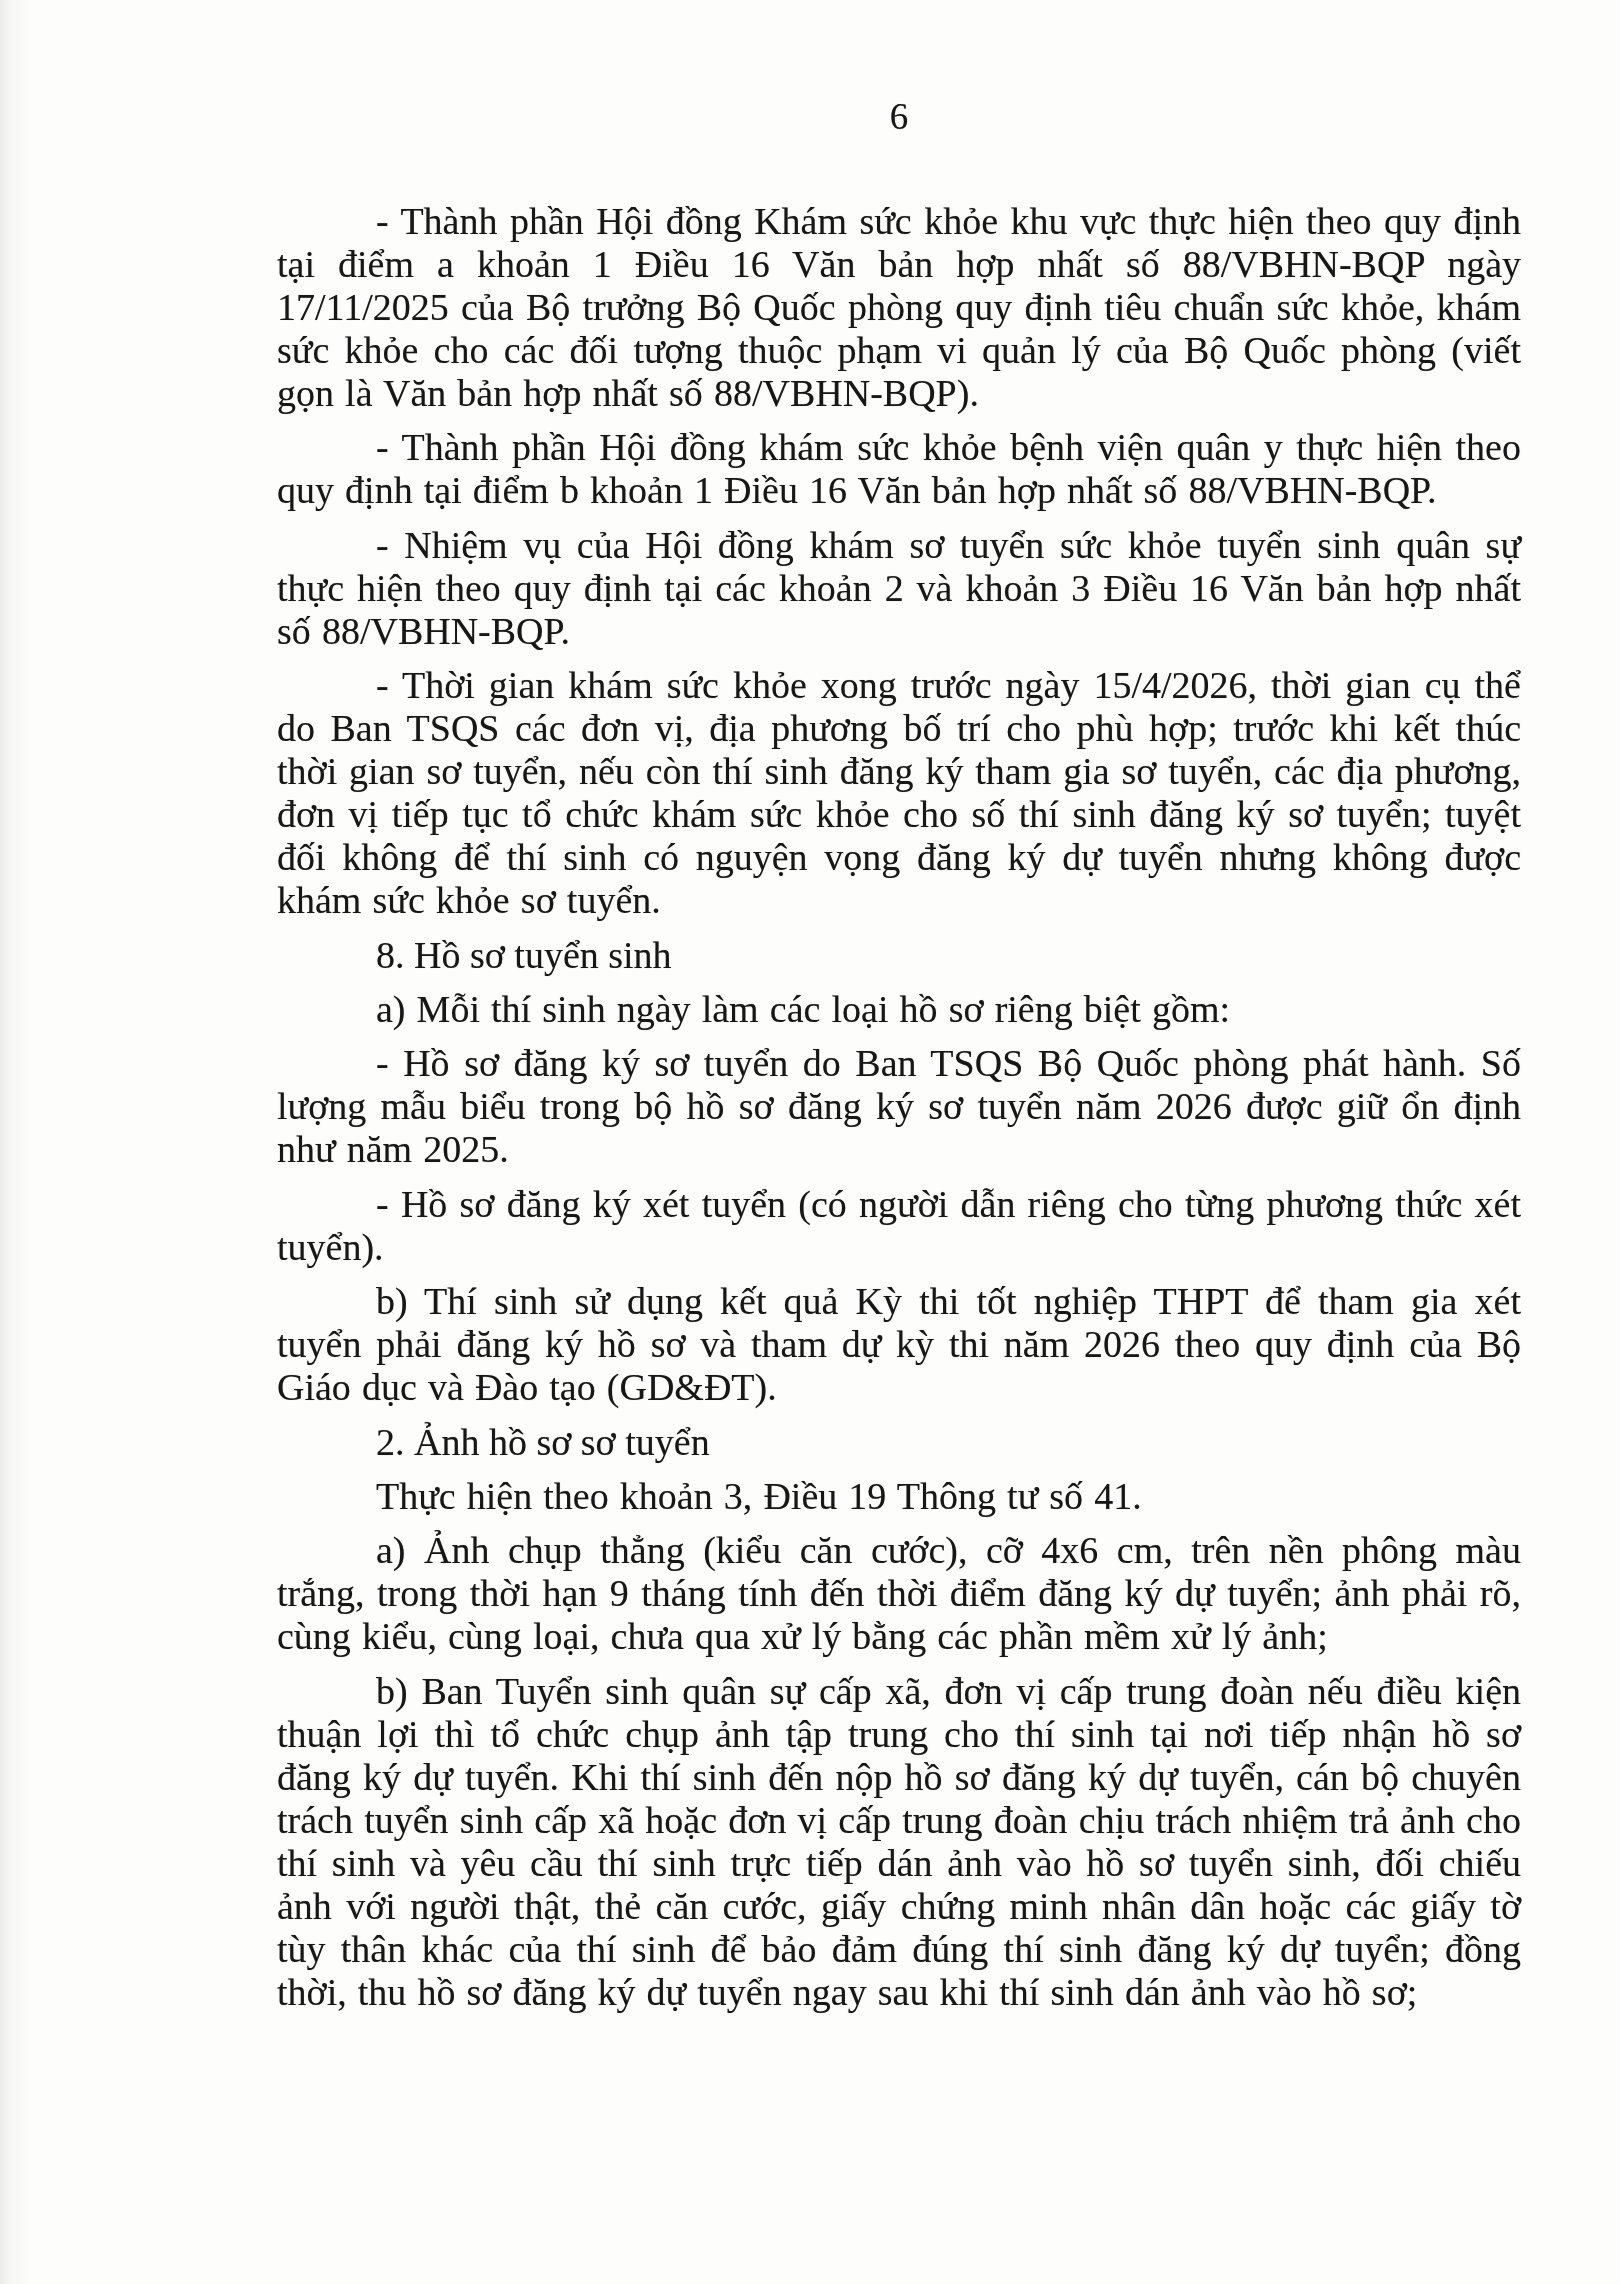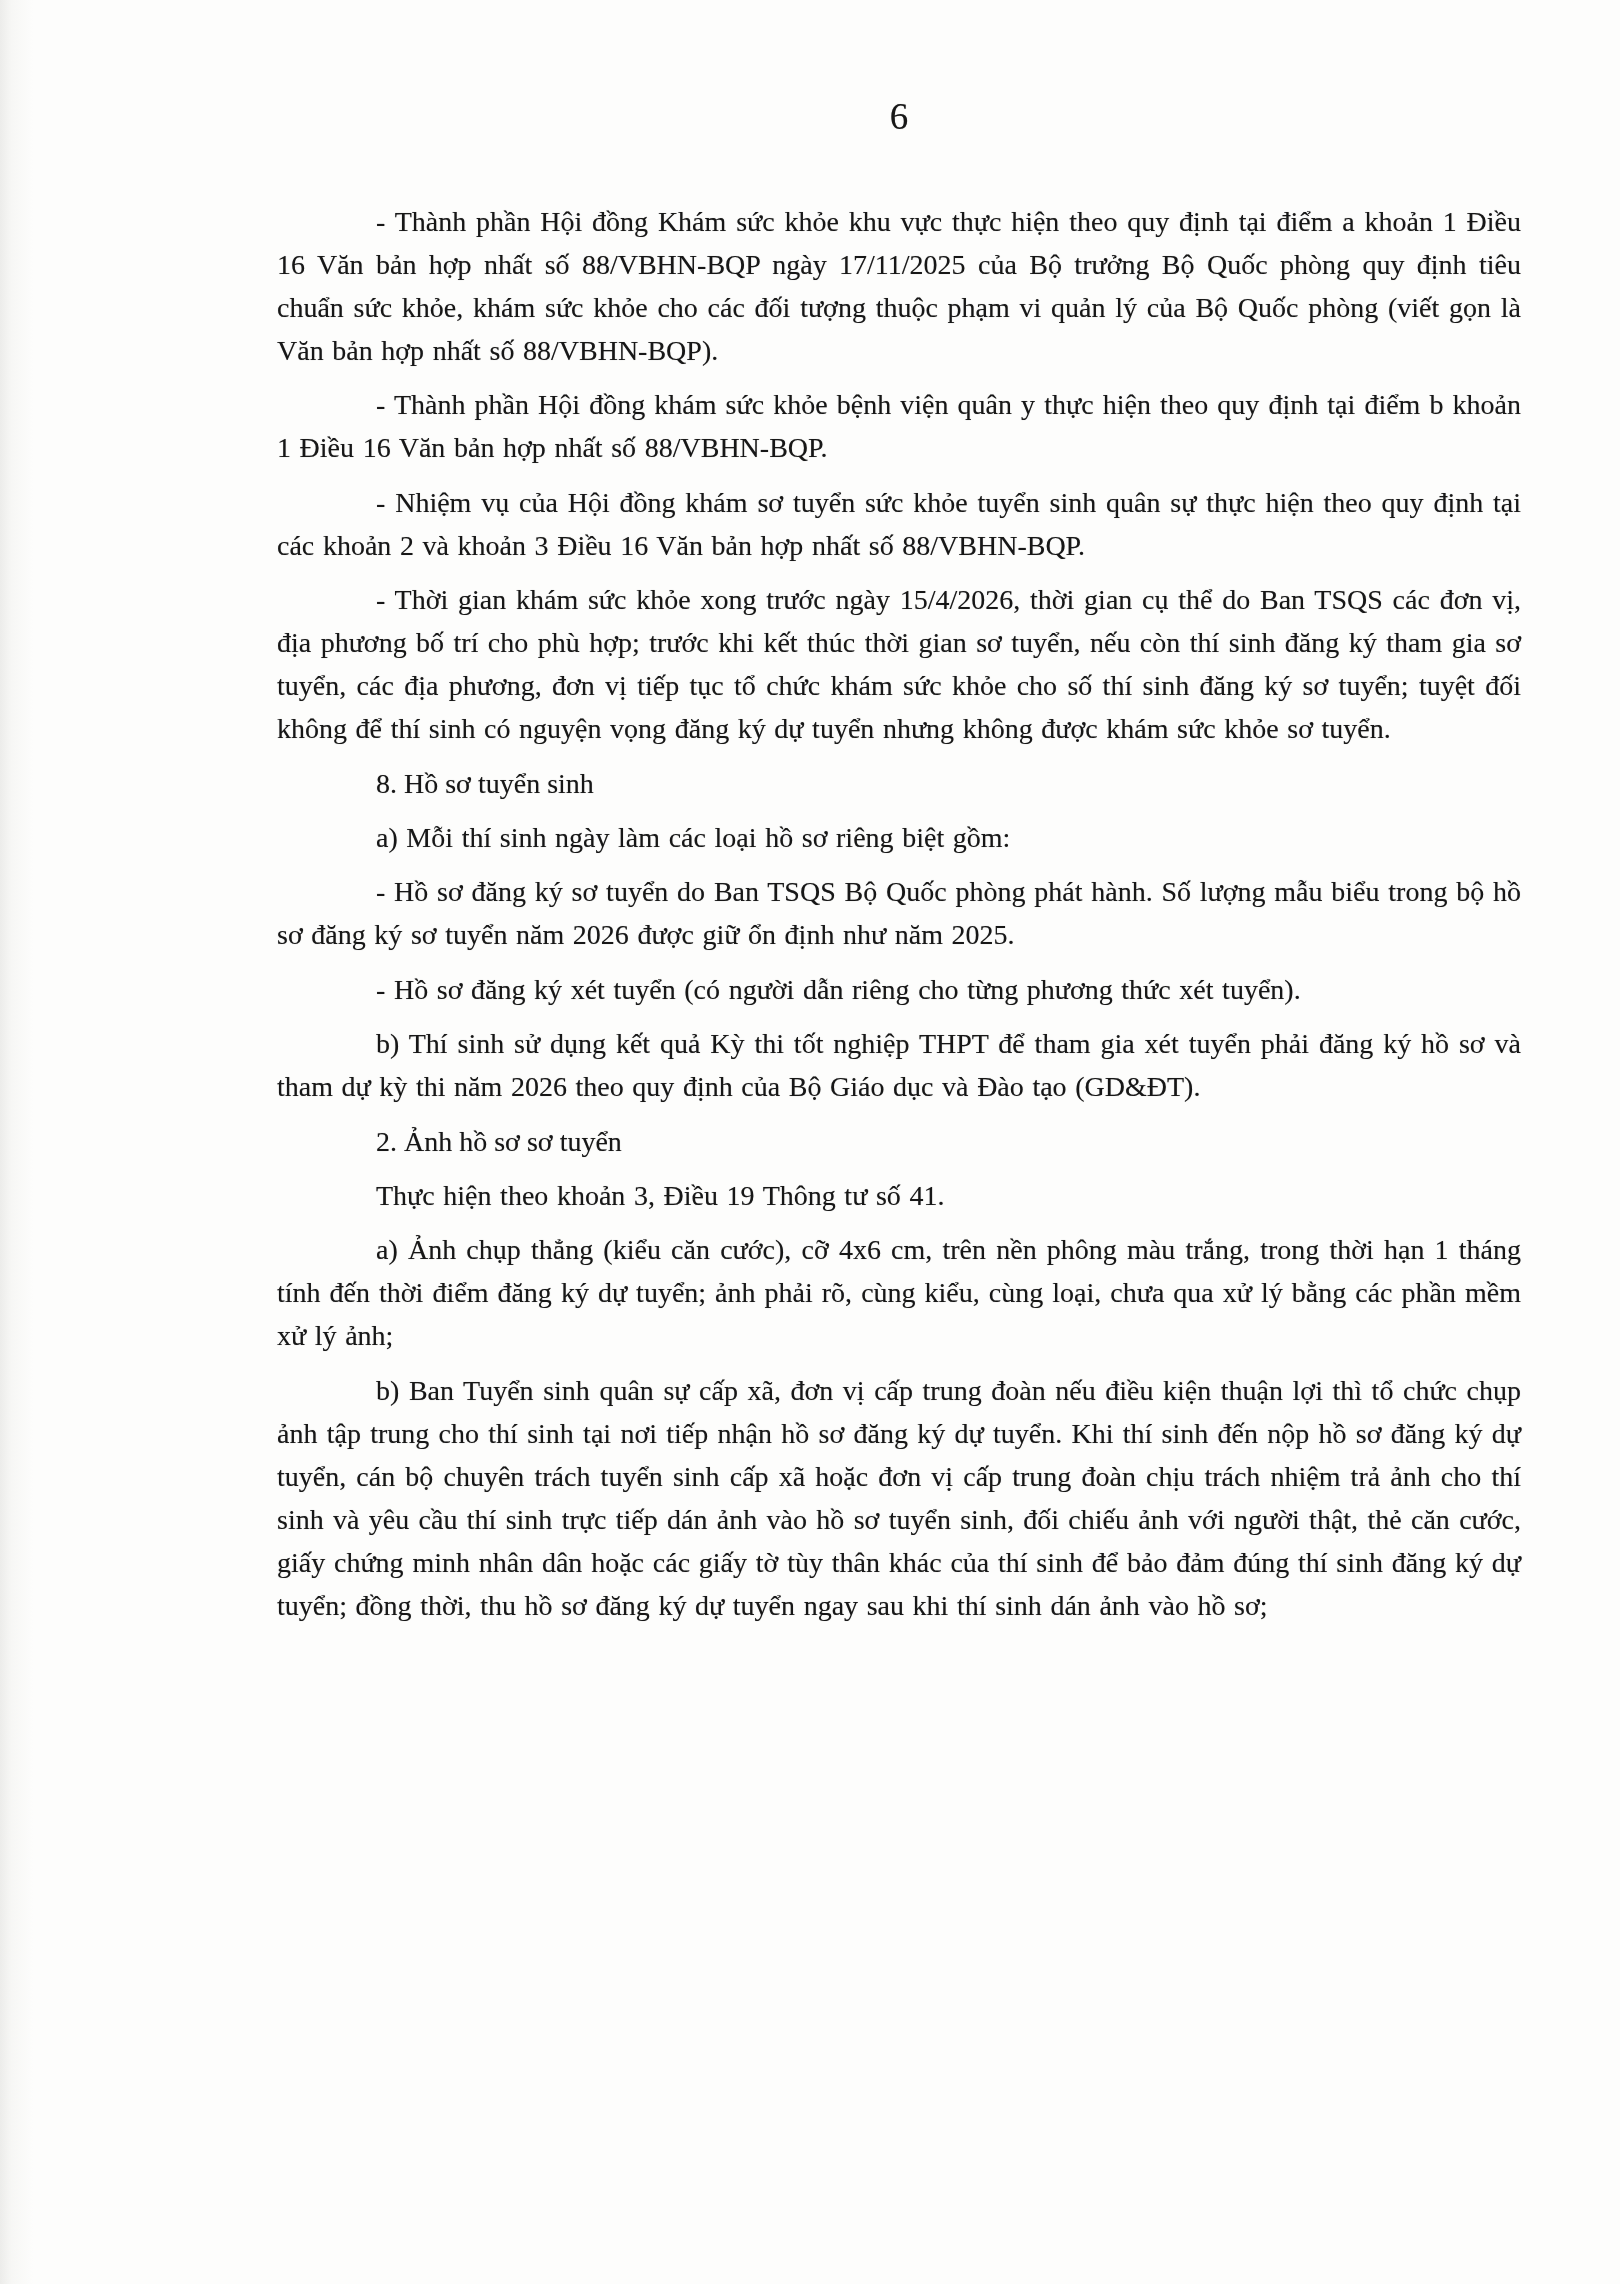--- a/index.html
+++ b/index.html
@@ -32,21 +32,21 @@
   }
   .content {
     position: absolute;
     top: 200px;
     left: 277px;
     width: 1244px;
   }
   .para {
     margin: 11.4px 0 0 0;
     padding: 0;
-    font-size: 28px;
+    font-size: 38px;
     line-height: 43px;
     text-align: justify;
     text-indent: 99px;
     word-spacing: 1.6px;
   }
   .para:first-child {
     margin-top: 0;
   }
   .heading {
     font-weight: normal;
@@ -66,18 +66,18 @@
     <p class="para">- Thành phần Hội đồng khám sức khỏe bệnh viện quân y thực hiện theo quy định tại điểm b khoản 1 Điều 16 Văn bản hợp nhất số 88/VBHN-BQP.</p>
     <p class="para">- Nhiệm vụ của Hội đồng khám sơ tuyển sức khỏe tuyển sinh quân sự thực hiện theo quy định tại các khoản 2 và khoản 3 Điều 16 Văn bản hợp nhất số 88/VBHN-BQP.</p>
     <p class="para">- Thời gian khám sức khỏe xong trước ngày 15/4/2026, thời gian cụ thể do Ban TSQS các đơn vị, địa phương bố trí cho phù hợp; trước khi kết thúc thời gian sơ tuyển, nếu còn thí sinh đăng ký tham gia sơ tuyển, các địa phương, đơn vị tiếp tục tổ chức khám sức khỏe cho số thí sinh đăng ký sơ tuyển; tuyệt đối không để thí sinh có nguyện vọng đăng ký dự tuyển nhưng không được khám sức khỏe sơ tuyển.</p>
     <p class="para heading">8. Hồ sơ tuyển sinh</p>
     <p class="para">a) Mỗi thí sinh ngày làm các loại hồ sơ riêng biệt gồm:</p>
     <p class="para">- Hồ sơ đăng ký sơ tuyển do Ban TSQS Bộ Quốc phòng phát hành. Số lượng mẫu biểu trong bộ hồ sơ đăng ký sơ tuyển năm 2026 được giữ ổn định như năm 2025.</p>
     <p class="para">- Hồ sơ đăng ký xét tuyển (có người dẫn riêng cho từng phương thức xét tuyển).</p>
     <p class="para">b) Thí sinh sử dụng kết quả Kỳ thi tốt nghiệp THPT để tham gia xét tuyển phải đăng ký hồ sơ và tham dự kỳ thi năm 2026 theo quy định của Bộ Giáo dục và Đào tạo (GD&amp;ĐT).</p>
     <p class="para heading">2. Ảnh hồ sơ sơ tuyển</p>
     <p class="para">Thực hiện theo khoản 3, Điều 19 Thông tư số 41.</p>
-    <p class="para">a) Ảnh chụp thẳng (kiểu căn cước), cỡ 4x6 cm, trên nền phông màu trắng, trong thời hạn 1 tháng tính đến thời điểm đăng ký dự tuyển; ảnh phải rõ, cùng kiểu, cùng loại, chưa qua xử lý bằng các phần mềm xử lý ảnh;</p>
+    <p class="para">a) Ảnh chụp thẳng (kiểu căn cước), cỡ 4x6 cm, trên nền phông màu trắng, trong thời hạn 9 tháng tính đến thời điểm đăng ký dự tuyển; ảnh phải rõ, cùng kiểu, cùng loại, chưa qua xử lý bằng các phần mềm xử lý ảnh;</p>
     <p class="para">b) Ban Tuyển sinh quân sự cấp xã, đơn vị cấp trung đoàn nếu điều kiện thuận lợi thì tổ chức chụp ảnh tập trung cho thí sinh tại nơi tiếp nhận hồ sơ đăng ký dự tuyển. Khi thí sinh đến nộp hồ sơ đăng ký dự tuyển, cán bộ chuyên trách tuyển sinh cấp xã hoặc đơn vị cấp trung đoàn chịu trách nhiệm trả ảnh cho thí sinh và yêu cầu thí sinh trực tiếp dán ảnh vào hồ sơ tuyển sinh, đối chiếu ảnh với người thật, thẻ căn cước, giấy chứng minh nhân dân hoặc các giấy tờ tùy thân khác của thí sinh để bảo đảm đúng thí sinh đăng ký dự tuyển; đồng thời, thu hồ sơ đăng ký dự tuyển ngay sau khi thí sinh dán ảnh vào hồ sơ;</p>
   </main>
 
 </div>
 
 
 </body></html>

